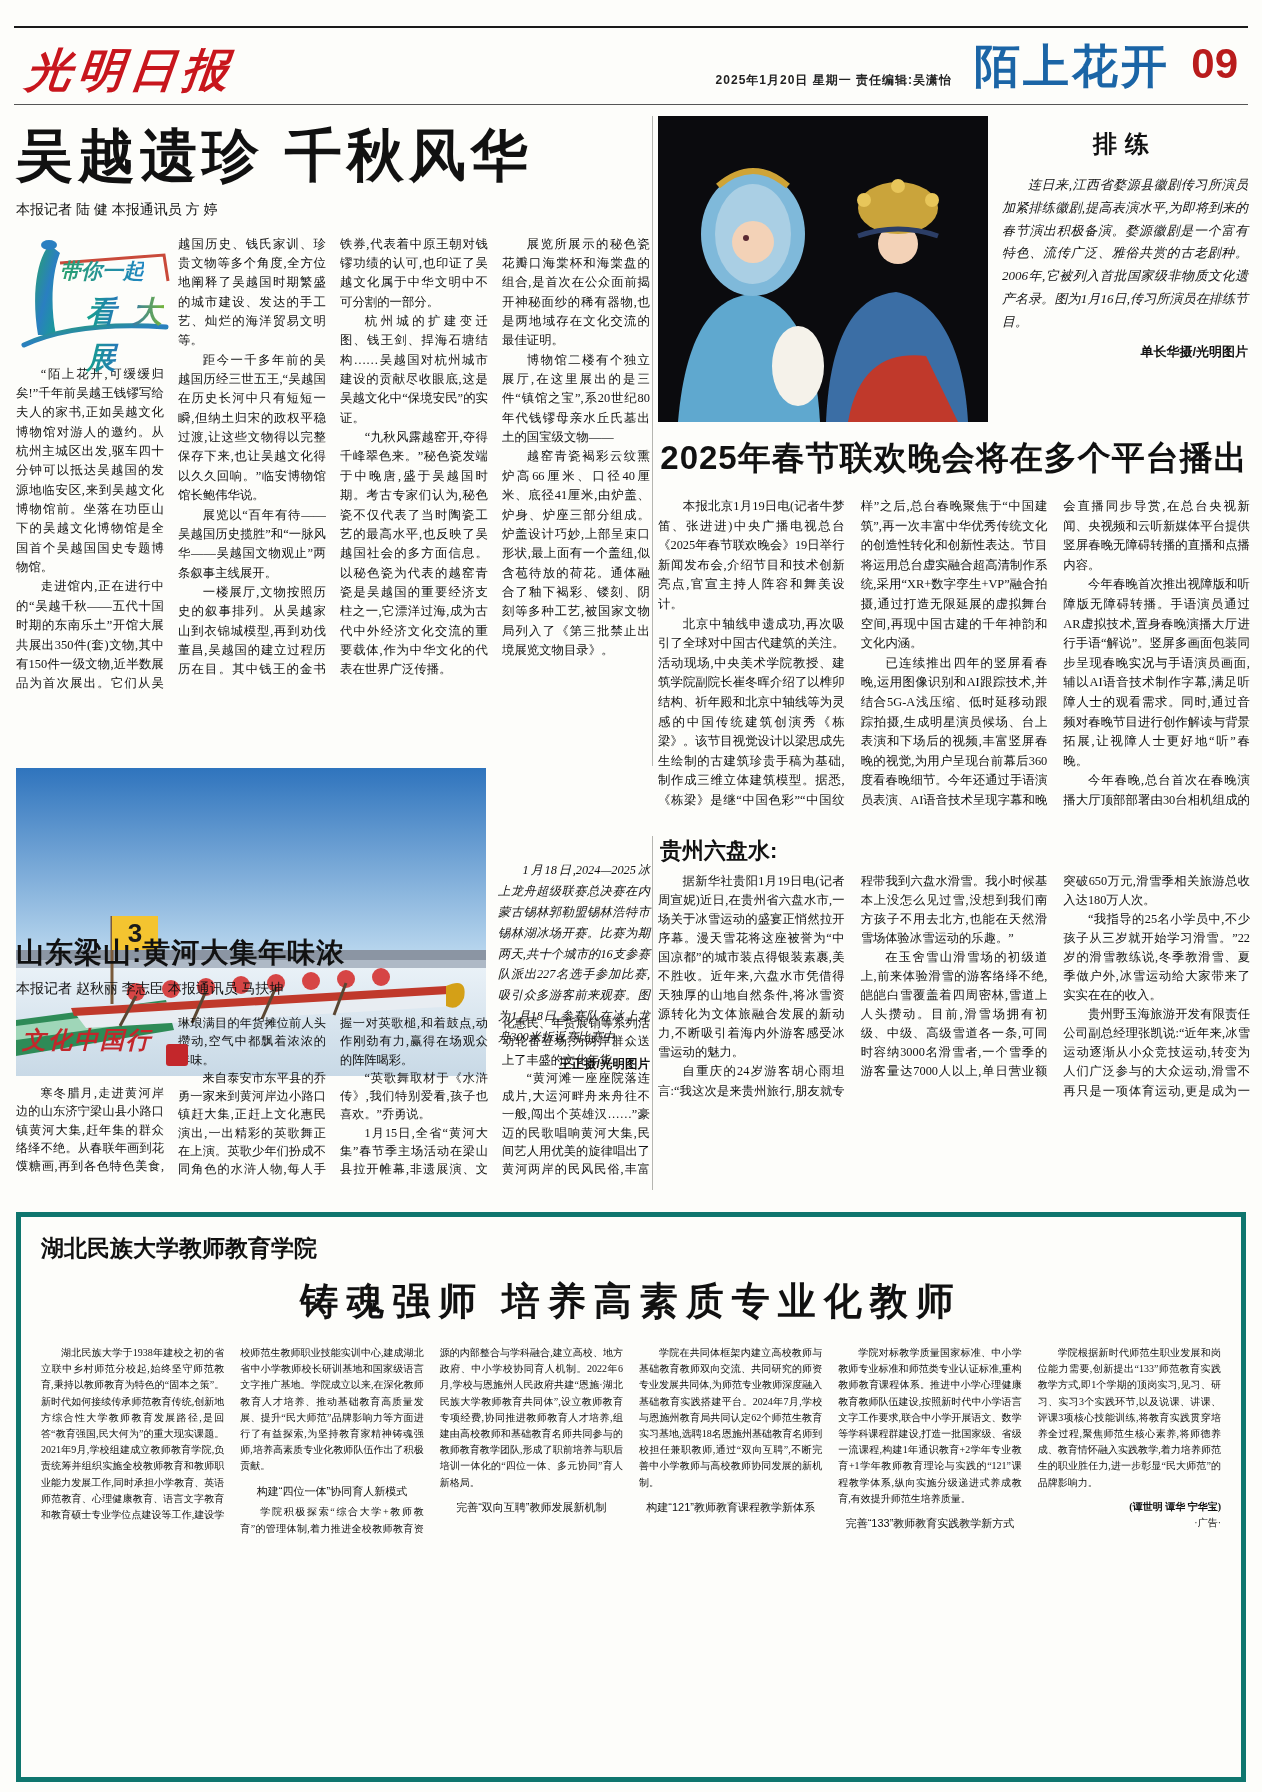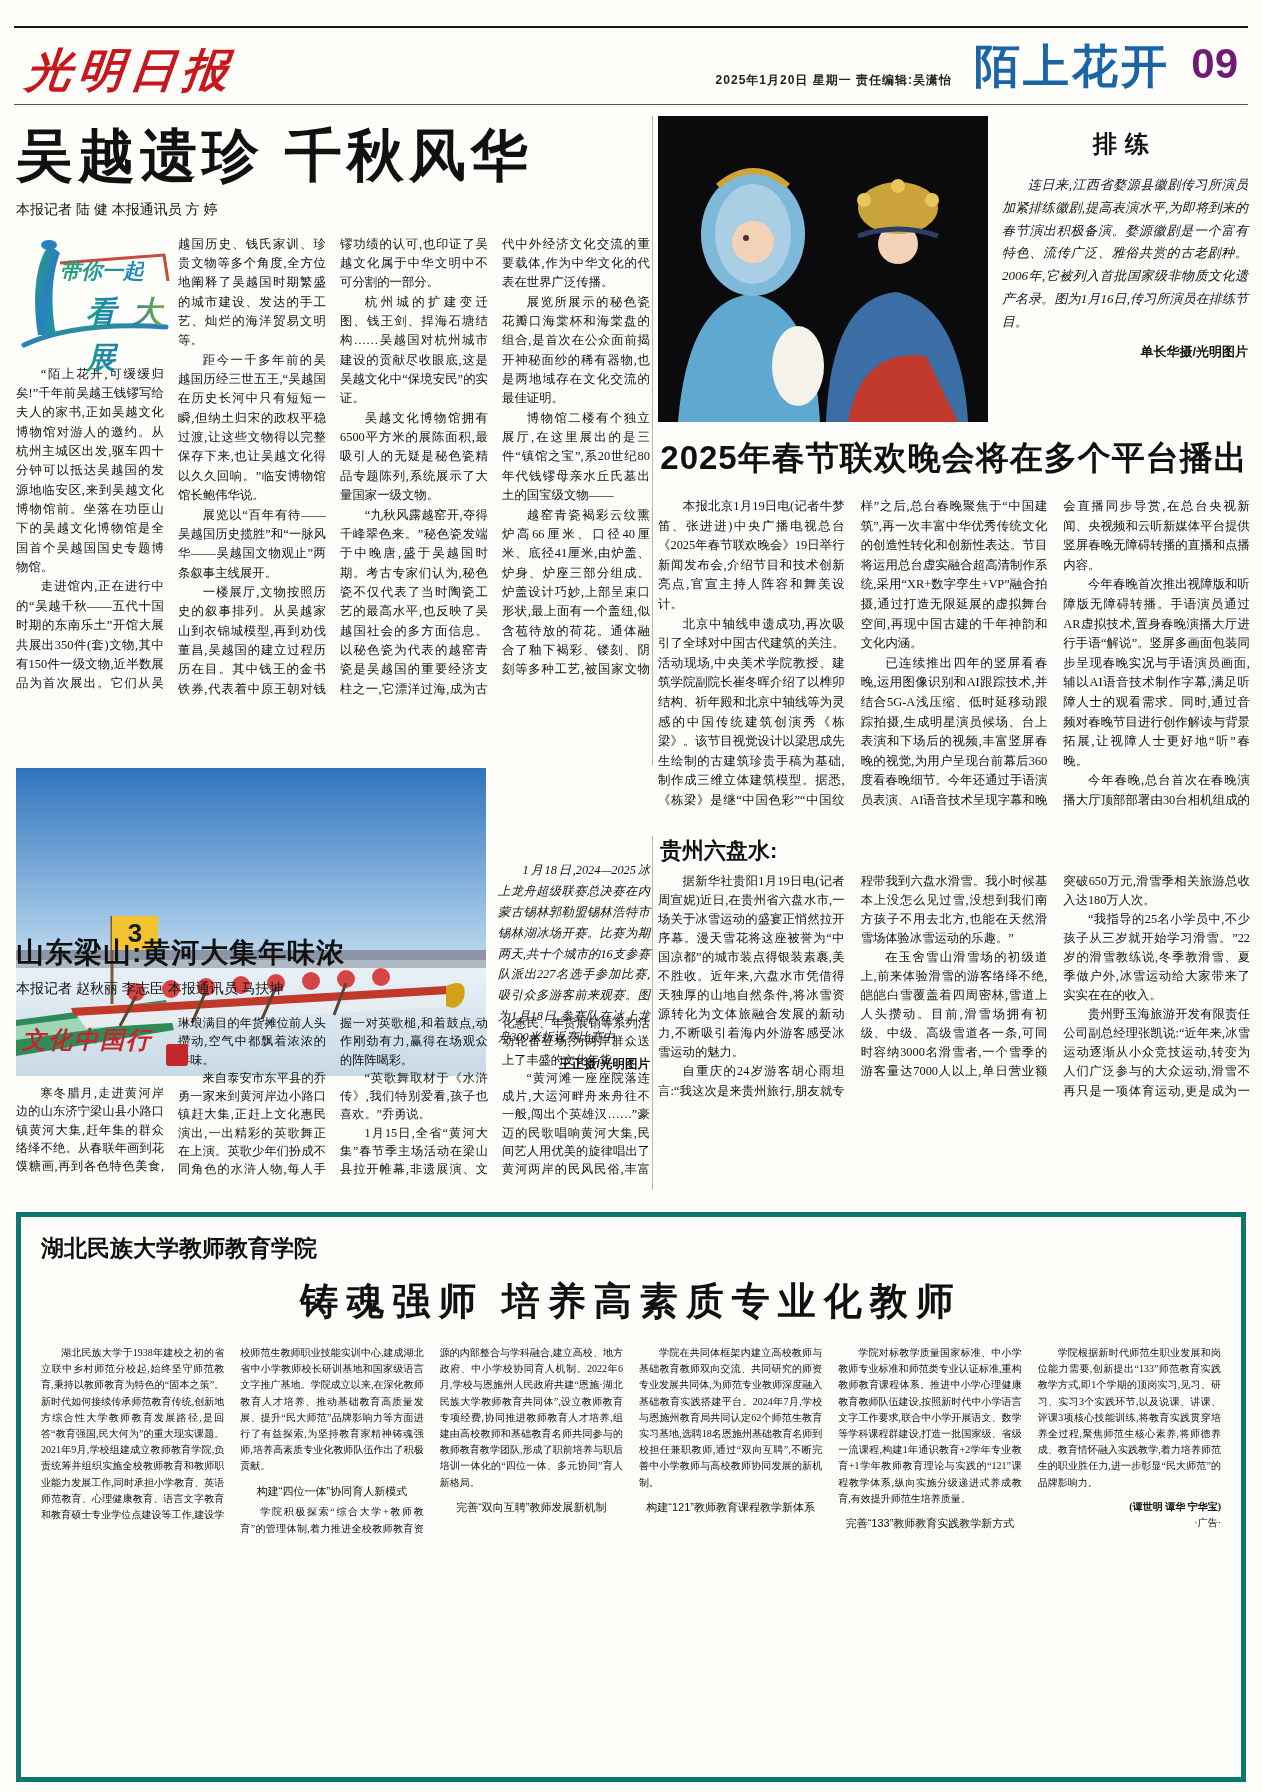--- a/index.html
+++ b/index.html
@@ -5,21 +5,21 @@
   html,body{margin:0;padding:0;background:#e8e8e4;}
   .page{position:relative;width:1262px;height:1792px;background:#fdfdfa;margin:0 auto;
         font-family:"Liberation Sans",sans-serif;color:#111;overflow:hidden;}
   .abs{position:absolute;}
   
   .top-rule{left:14px;top:26px;width:1234px;height:2px;background:#1a1a1a;}
   .masthead{left:26px;top:40px;font-size:46px;font-weight:900;font-style:italic;
             color:#c8161d;letter-spacing:6px;transform:skewX(-6deg);}
   .dateline{right:310px;top:72px;font-size:12px;font-weight:700;color:#222;letter-spacing:1px;}
   .section-title{right:92px;top:36px;font-size:46px;font-weight:900;color:#1b65a6;letter-spacing:3px;}
-  .page-num{right:24px;top:40px;font-size:42px;font-weight:700;color:#701a75;}
+  .page-num{right:24px;top:40px;font-size:42px;font-weight:700;color:#b91c1c;}
   .header-rule{left:14px;top:104px;width:1234px;height:1px;background:#555;}
   .vrule{width:1px;background:#b5b5b0;}
   
   .bp{margin:0;text-indent:2em;}
   
   .art-wuyue{left:16px;top:116px;width:634px;height:652px;}
   .wy-title{font-size:57px;font-weight:900;letter-spacing:5px;margin:8px 0 14px 0;line-height:1.1;}
   .byline{font-size:14px;color:#111;margin:0 0 16px 0;}
   .wy-body{column-count:4;column-gap:14px;height:478px;overflow:hidden;
            font-family:"Liberation Serif",serif;font-size:12.4px;line-height:1.56;text-align:justify;}
@@ -112,21 +112,20 @@
         <div class="exh-line1">带你一起</div>
         <div class="exh-line2">看大展</div>
       </div>
       <div>
           <p class="bp">“陌上花开,可缓缓归矣!”千年前吴越王钱镠写给夫人的家书,正如吴越文化博物馆对游人的邀约。从杭州主城区出发,驱车四十分钟可以抵达吴越国的发源地临安区,来到吴越文化博物馆前。坐落在功臣山下的吴越文化博物馆是全国首个吴越国国史专题博物馆。</p>
           <p class="bp">走进馆内,正在进行中的“吴越千秋——五代十国时期的东南乐土”开馆大展共展出350件(套)文物,其中有150件一级文物,近半数展品为首次展出。它们从吴越国历史、钱氏家训、珍贵文物等多个角度,全方位地阐释了吴越国时期繁盛的城市建设、发达的手工艺、灿烂的海洋贸易文明等。</p>
           <p class="bp">距今一千多年前的吴越国历经三世五王,“吴越国在历史长河中只有短短一瞬,但纳土归宋的政权平稳过渡,让这些文物得以完整保存下来,也让吴越文化得以久久回响。”临安博物馆馆长鲍伟华说。</p>
           <p class="bp">展览以“百年有待——吴越国历史揽胜”和“一脉风华——吴越国文物观止”两条叙事主线展开。</p>
           <p class="bp">一楼展厅,文物按照历史的叙事排列。从吴越家山到衣锦城模型,再到劝伐董昌,吴越国的建立过程历历在目。其中钱王的金书铁券,代表着中原王朝对钱镠功绩的认可,也印证了吴越文化属于中华文明中不可分割的一部分。</p>
           <p class="bp">杭州城的扩建变迁图、钱王剑、捍海石塘结构……吴越国对杭州城市建设的贡献尽收眼底,这是吴越文化中“保境安民”的实证。</p>
-          <p class="bp">吴越文化博物馆拥有6500平方米的展陈面积,最吸引人的无疑是秘色瓷精品专题陈列,系统展示了大量国家一级文物。</p>
           <p class="bp">“九秋风露越窑开,夺得千峰翠色来。”秘色瓷发端于中晚唐,盛于吴越国时期。考古专家们认为,秘色瓷不仅代表了当时陶瓷工艺的最高水平,也反映了吴越国社会的多方面信息。以秘色瓷为代表的越窑青瓷是吴越国的重要经济支柱之一,它漂洋过海,成为古代中外经济文化交流的重要载体,作为中华文化的代表在世界广泛传播。</p>
           <p class="bp">展览所展示的秘色瓷花瓣口海棠杯和海棠盘的组合,是首次在公众面前揭开神秘面纱的稀有器物,也是两地域存在文化交流的最佳证明。</p>
           <p class="bp">博物馆二楼有个独立展厅,在这里展出的是三件“镇馆之宝”,系20世纪80年代钱镠母亲水丘氏墓出土的国宝级文物——</p>
           <p class="bp">越窑青瓷褐彩云纹熏炉高66厘米、口径40厘米、底径41厘米,由炉盖、炉身、炉座三部分组成。炉盖设计巧妙,上部呈束口形状,最上面有一个盖纽,似含苞待放的荷花。通体融合了釉下褐彩、镂刻、阴刻等多种工艺,被国家文物局列入了《第三批禁止出境展览文物目录》。</p>
         </div>
     </div>
   </div>
 
   <div class="abs photo-opera">
     <svg width="330" height="306" viewBox="0 0 330 306">

